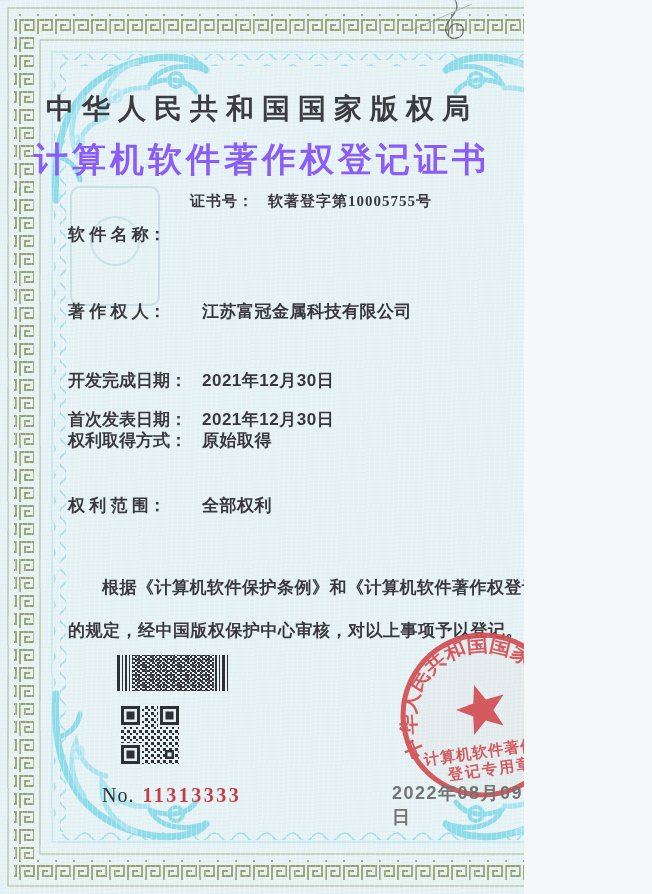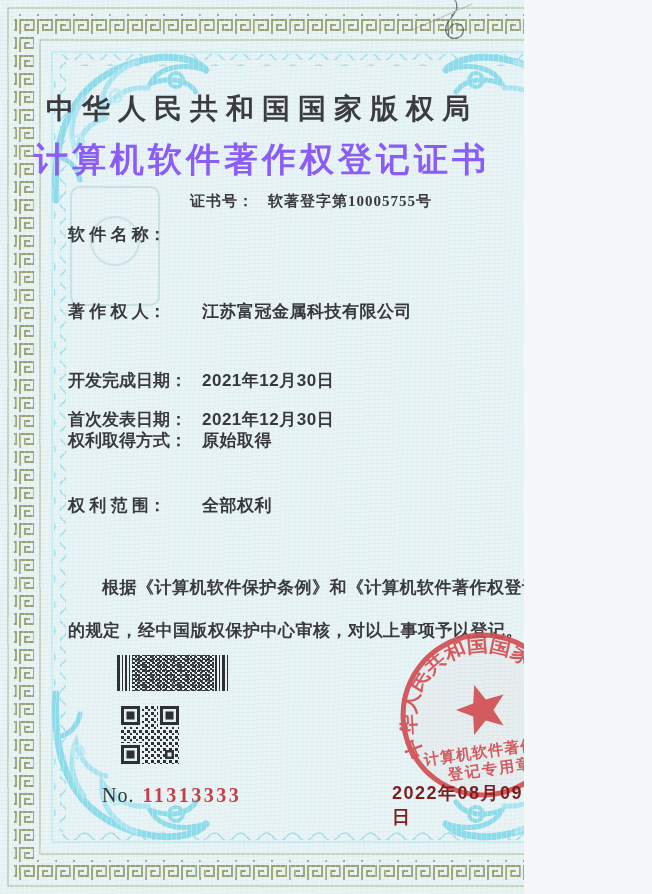--- a/index.html
+++ b/index.html
@@ -36,21 +36,21 @@
   .fval .vline{line-height:22px;}
   .statement{
     top:567px;left:68px;width:526px;
     font-size:17px;font-weight:700;line-height:2.5;letter-spacing:.5px;
     text-indent:2em;color:#3a3a3e;
   }
   .serial{top:784px;left:102px;font-size:20px;}
   .serial .no-lbl{color:#333;letter-spacing:1px;}
   .serial .no-val{color:#c53d49;letter-spacing:2.5px;margin-left:8px;font-weight:600;}
   .issue-date{
-    top:781px;left:392px;font-size:18px;font-weight:700;letter-spacing:1.5px;color:#7f1d1d;
+    top:781px;left:392px;font-size:18px;font-weight:700;letter-spacing:1.5px;color:#737373;
     font-family:"Liberation Sans","DejaVu Sans",sans-serif;
   }
   .watermark{
     top:186px;left:70px;width:86px;height:116px;border:2px solid rgba(170,208,218,.5);
     border-radius:10px;pointer-events:none;
   }
   .watermark:after{
     content:"";position:absolute;left:18px;top:28px;width:46px;height:46px;
     border:2px solid rgba(170,208,218,.45);border-radius:50%;
   }

